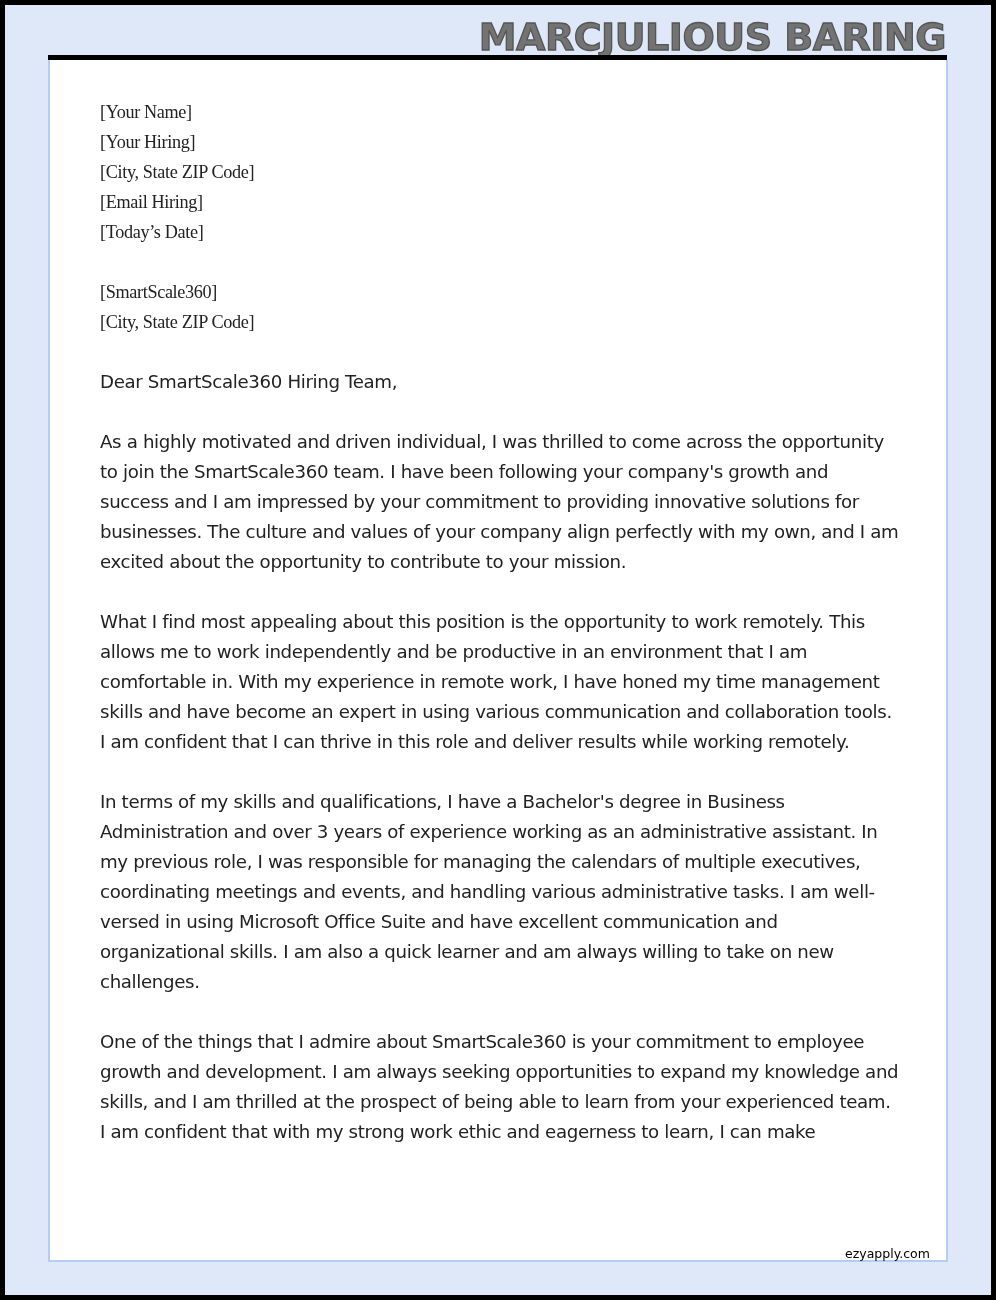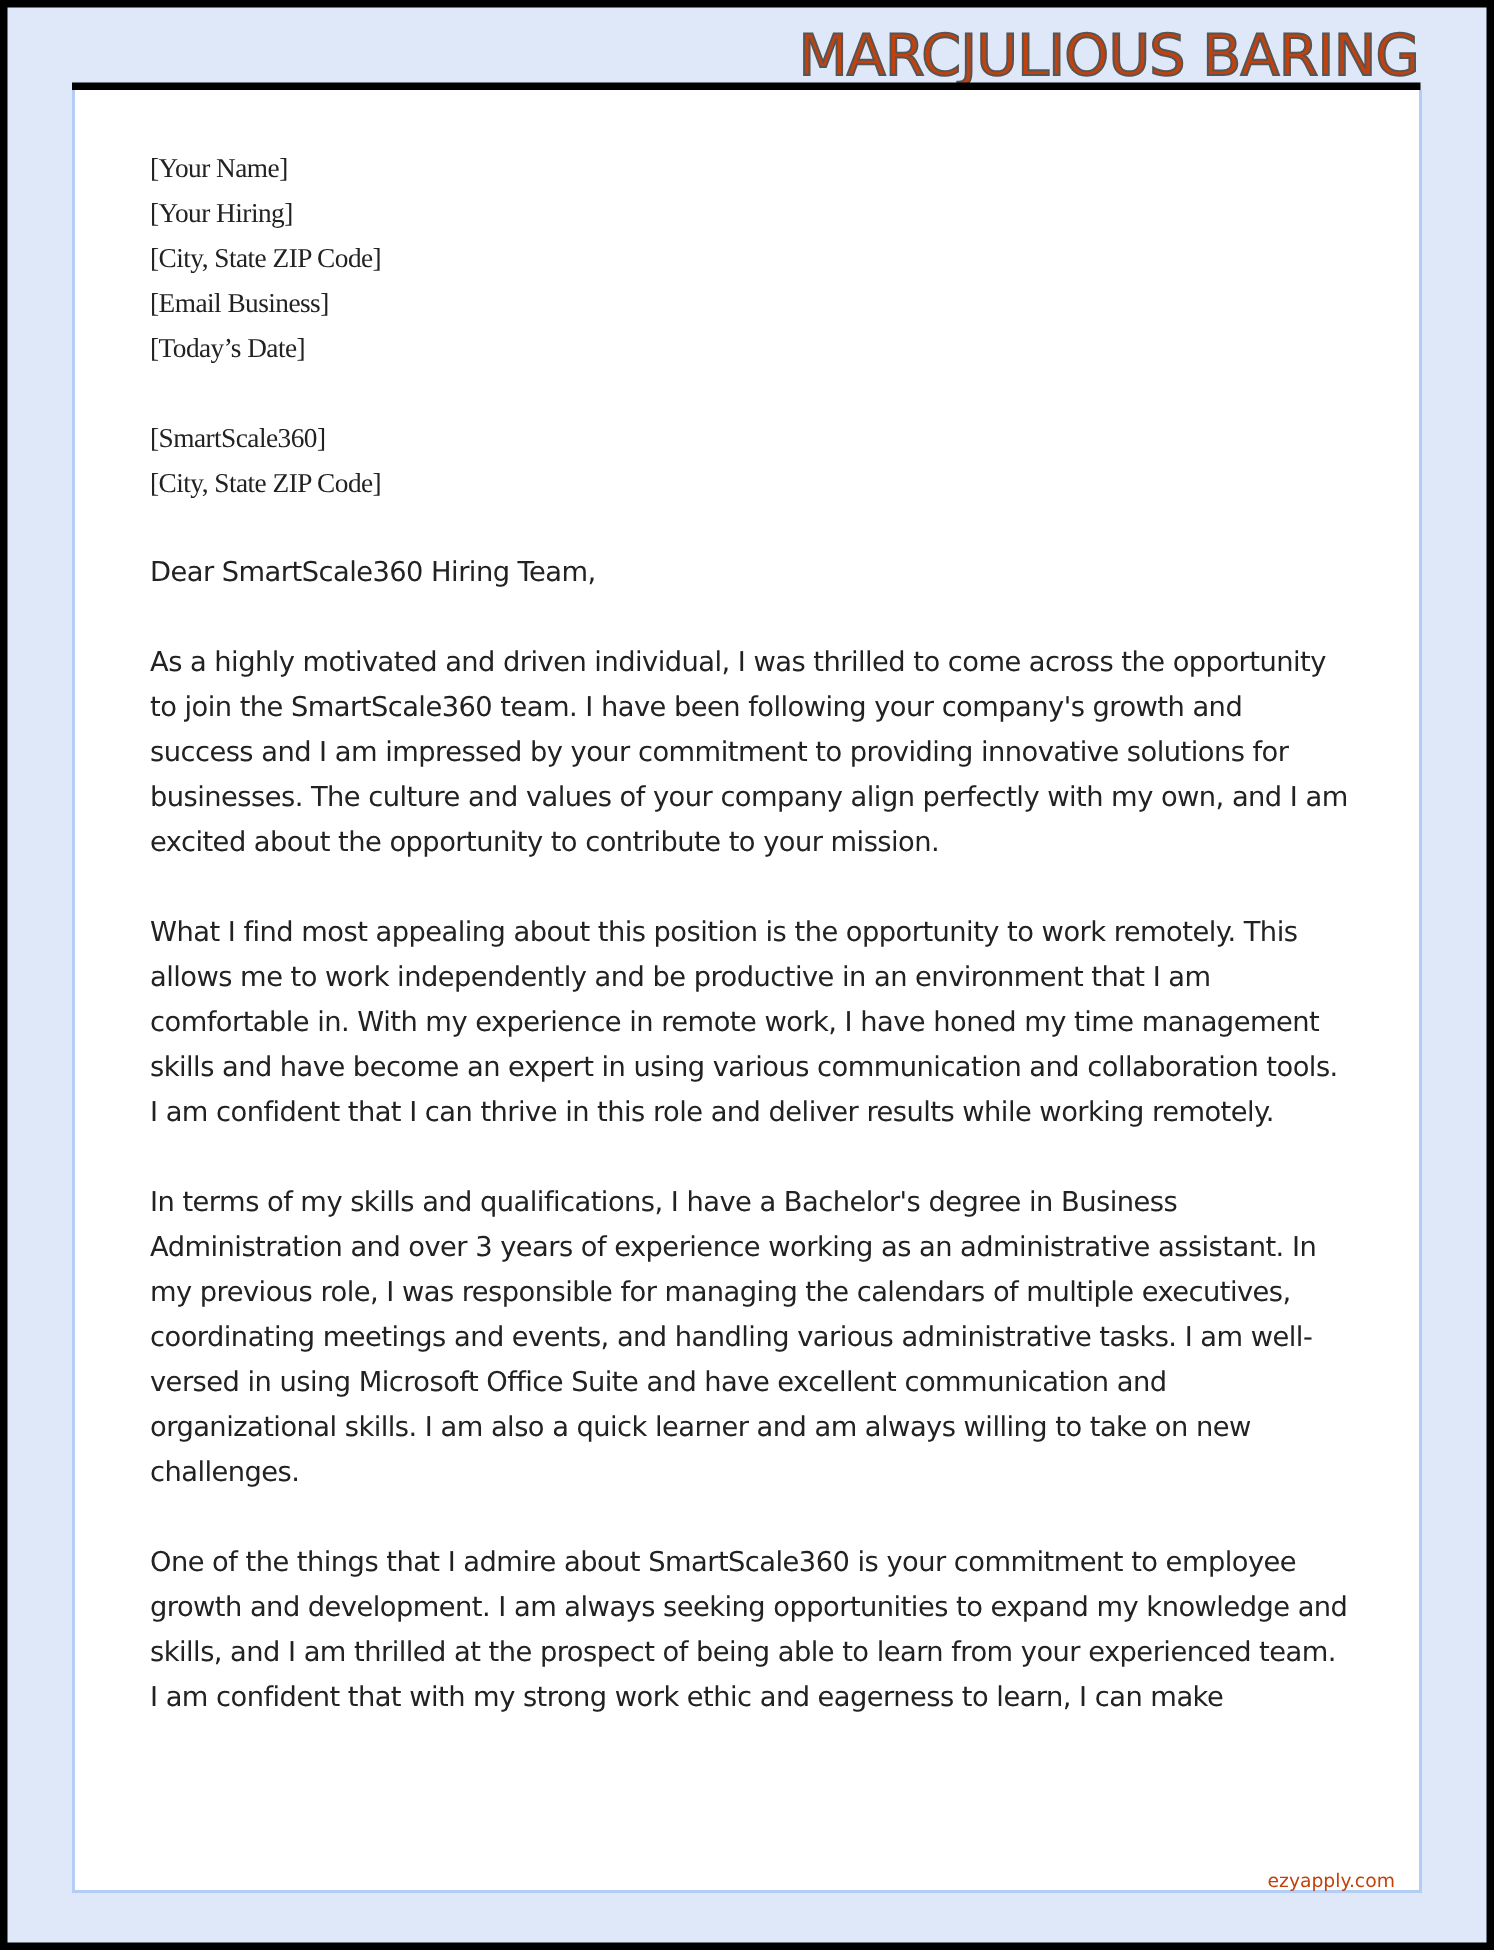--- a/index.html
+++ b/index.html
@@ -11,24 +11,24 @@
   }
   .frame {
     position: absolute; left: 5px; top: 5px; right: 5px; bottom: 5px;
     background: #dfe8f9;
     overflow: hidden;
   }
   .name-header {
     position: absolute; right: 45px; top: 10px;
     font-family: "DejaVu Sans", sans-serif;
     font-size: 38px; letter-spacing: -0.5px;
-    color: #c2410c;
+    color: #737373;
     -webkit-text-stroke: 1.3px #555;
     line-height: 44px;
-    margin: 0; font-weight: normal;
+    margin: 0; font-weight: bold;
     white-space: nowrap;
   }
   .top-bar {
     position: absolute; left: 43px; top: 50px; width: 899px; height: 5px;
     background: #000;
   }
   .page {
     position: absolute; left: 43px; top: 55px; width: 896px; height: 1200px;
     background: #fff;
     border-left: 2px solid #b3cdf5;
@@ -37,37 +37,37 @@
   }
   .letter {
     position: absolute; left: 95px; top: 92px; width: 800px;
     font-size: 18.2px; line-height: 30px; color: #222;
     letter-spacing: -0.35px;
   }
   .letter p { margin: 0 0 30px 0; }
   .letter .line { display: block; font-family: Liberation Serif, serif; }
   .watermark {
     position: absolute; left: 840px; top: 1241px;
-    font-size: 12.5px; color: #c2410c; white-space: nowrap;
+    font-size: 12.5px; color: #000000; white-space: nowrap;
   }
 </style>
 </head>
 <body>
 
 <div class="frame">
   <h1 class="name-header">MARCJULIOUS BARING</h1>
   <div class="top-bar"></div>
   <div class="page"></div>
 
   <div class="letter">
     <p>
       <span class="line">[Your Name]</span>
       <span class="line">[Your Hiring]</span>
       <span class="line">[City, State ZIP Code]</span>
-      <span class="line">[Email Business]</span>
+      <span class="line">[Email Hiring]</span>
       <span class="line">[Today’s Date]</span>
     </p>
     <p>
       <span class="line">[SmartScale360]</span>
       <span class="line">[City, State ZIP Code]</span>
     </p>
     <p>Dear SmartScale360 Hiring Team,</p>
     <p>As a highly motivated and driven individual, I was thrilled to come across the opportunity to join the SmartScale360 team. I have been following your company's growth and success and I am impressed by your commitment to providing innovative solutions for businesses. The culture and values of your company align perfectly with my own, and I am excited about the opportunity to contribute to your mission.</p>
     <p>What I find most appealing about this position is the opportunity to work remotely. This allows me to work independently and be productive in an environment that I am comfortable in. With my experience in remote work, I have honed my time management skills and have become an expert in using various communication and collaboration tools. I am confident that I can thrive in this role and deliver results while working remotely.</p>
     <p>In terms of my skills and qualifications, I have a Bachelor's degree in Business Administration and over 3 years of experience working as an administrative assistant. In my previous role, I was responsible for managing the calendars of multiple executives, coordinating meetings and events, and handling various administrative tasks. I am well-versed in using Microsoft Office Suite and have excellent communication and organizational skills. I am also a quick learner and am always willing to take on new challenges.</p>

